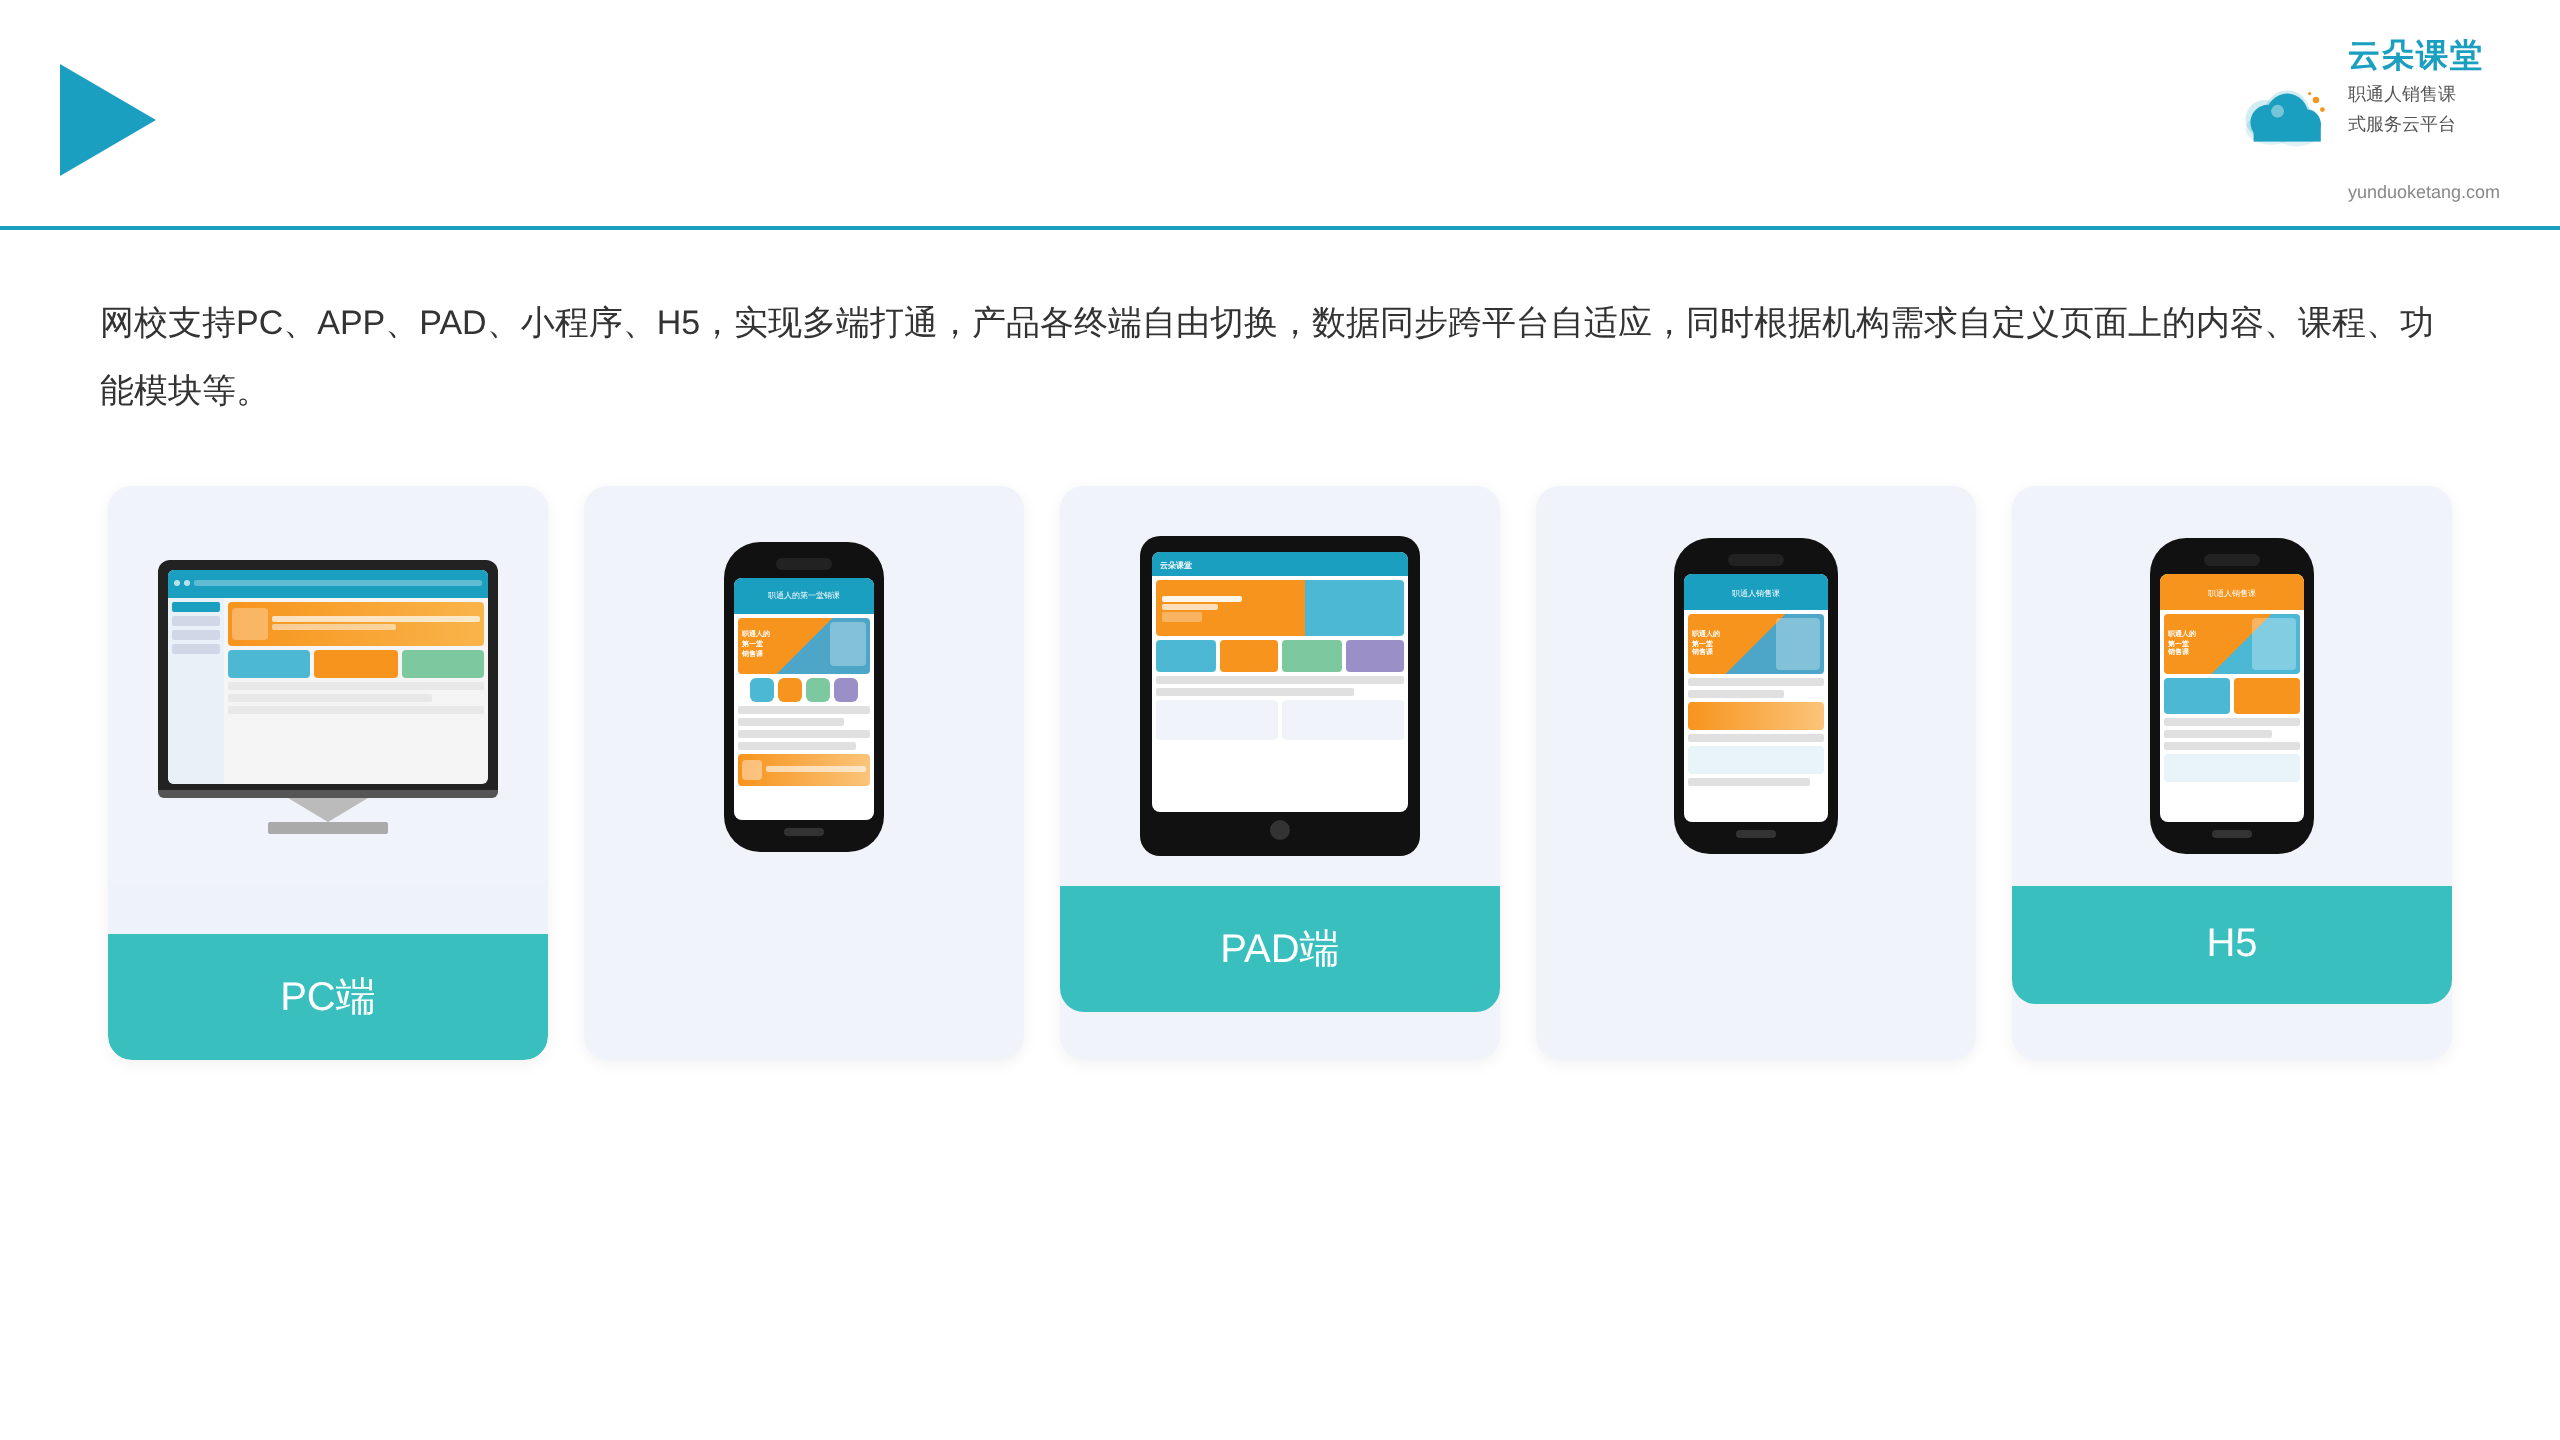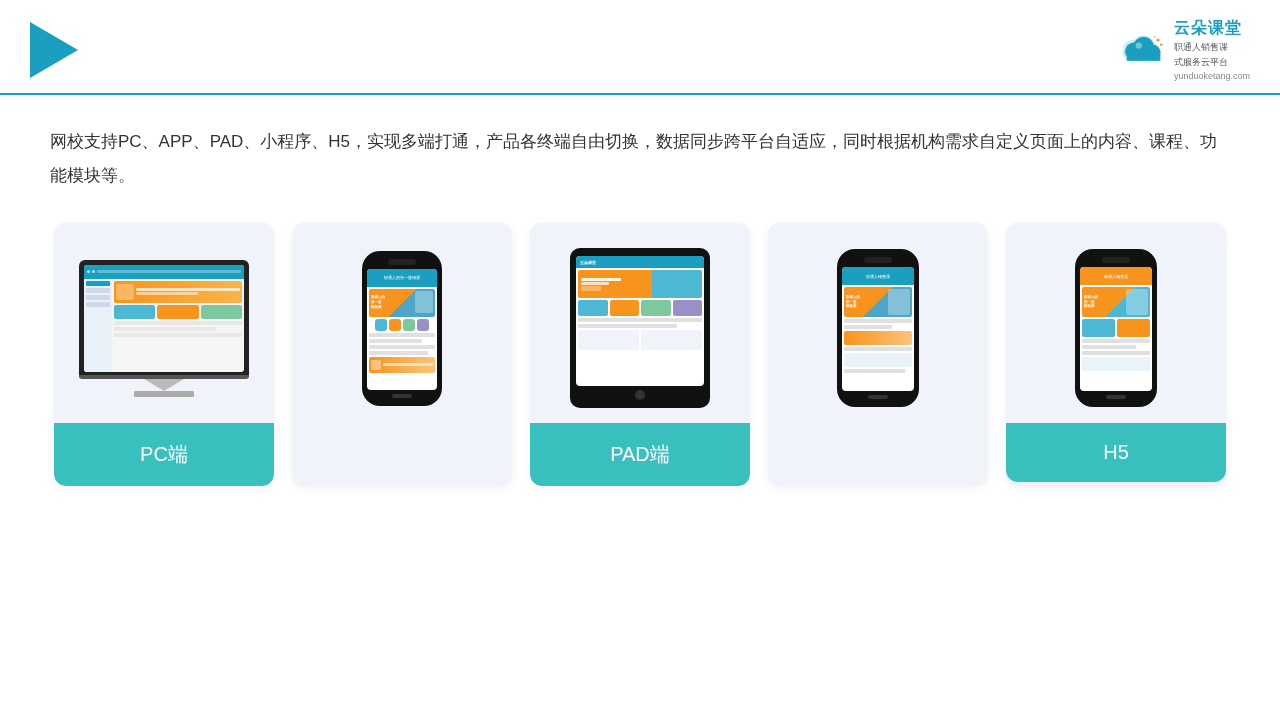--- a/index.html
+++ b/index.html
@@ -63,20 +63,21 @@
       letter-spacing: 1px;
     }
     .brand-sub {
       font-size: 9px;
       color: #555;
       white-space: nowrap;
     }
     .brand-url {
       font-size: 9px;
       color: #888;
+      margin-top: 20px;
     }
 
     
     .content {
       padding: 30px 50px 20px 50px;
     }
     .description {
       font-size: 17px;
       color: #333;
       line-height: 2;
@@ -269,20 +270,21 @@
     }
     .phone-icon-circle {
       width: 12px;
       height: 12px;
       border-radius: 3px;
     }
 
     
     .card:first-child {
       background: #eef2fa;
+      gap: 24px;
     }
   </style>
 </head>
 <body>
 
 <div class="header">
   <div class="header-left">
     <div class="logo-triangle"></div>
   </div>
   <div class="header-right">

